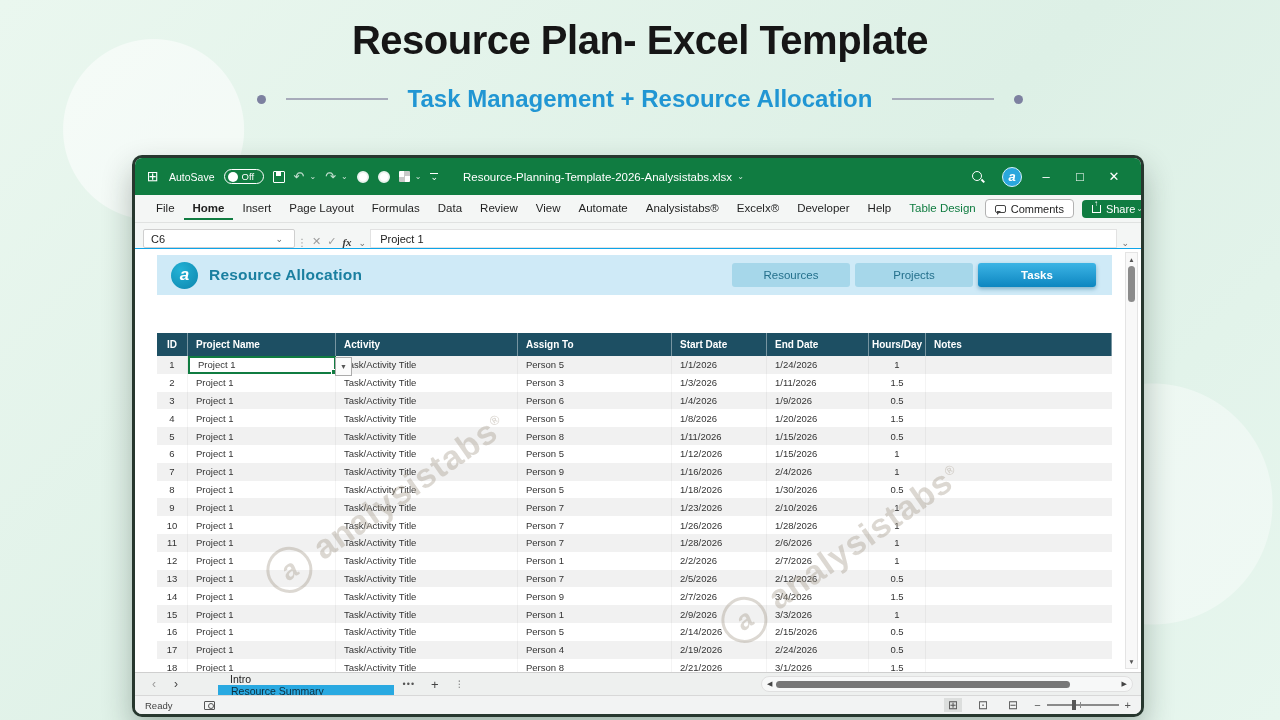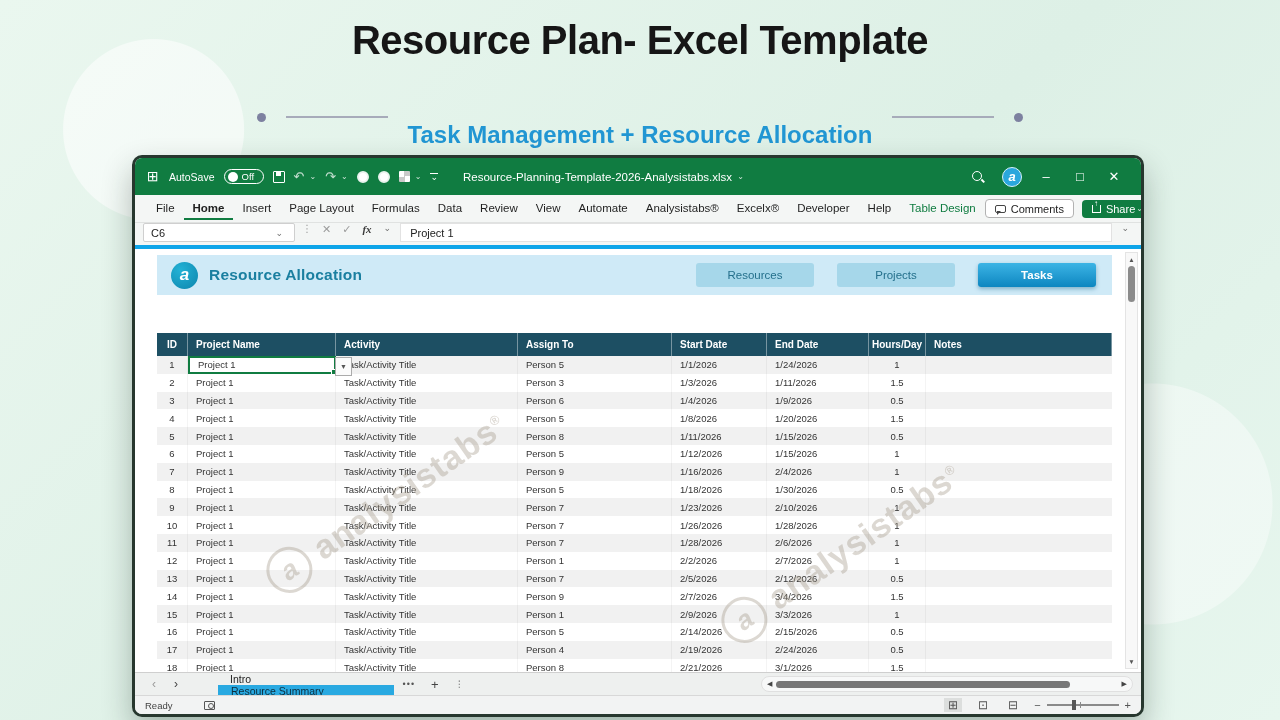--- a/index.html
+++ b/index.html
@@ -10,21 +10,21 @@
       radial-gradient(circle at 12% 18%, rgba(255,255,255,.55) 0 90px, rgba(255,255,255,0) 91px),
       radial-gradient(circle at 90% 70%, rgba(255,255,255,.4) 0 120px, rgba(255,255,255,0) 121px),
       linear-gradient(135deg,#eaf7ef 0%, #ddf0e6 55%, #e7f6ee 100%);
     overflow:hidden; position:relative;
   }
   .hero-title { text-align:center; padding-top:18px; font-size:40px; font-weight:bold;
     letter-spacing:-.5px; color:#161616; }
   .hero-subrow { margin-top:22px; display:flex; align-items:center; justify-content:center; gap:20px; }
   .dash { width:102px; height:2px; background:#a7abba; }
   .enddot { width:9px; height:9px; border-radius:50%; background:#7d81a0; }
-  .hero-subtitle { font-size:24px; font-weight:bold; color:#2196d3;margin-top:36px; }
+  .hero-subtitle { font-size:24px; font-weight:bold; color:#2196d3; }
 
   
   .xlwin { position:absolute; left:132px; top:155px; width:1012px; height:562px;
     border:3px solid #27372e; border-radius:10px; background:#fff; overflow:hidden;
     box-shadow:0 14px 30px rgba(20,40,30,.3); display:flex; flex-direction:column; }
 
   
   .tbar { height:37px; background:#107c41; display:flex; align-items:center; gap:9px;
     padding:0 10px; color:#fff; flex:0 0 auto; }
   .xl-appicon { width:15px; height:15px; font-size:14px; line-height:15px; text-align:center; }
@@ -64,40 +64,40 @@
     border-radius:4px; padding:2.5px 9px; font-size:11px; color:#222; }
   .bubble { width:11px; height:8px; border:1.3px solid #444; border-radius:2px; position:relative; }
   .bubble::after { content:""; position:absolute; left:1px; bottom:-3.4px; border:2px solid transparent;
     border-top-color:#444; border-left-color:#444; width:0; height:0; }
   .share-btn { display:flex; align-items:center; gap:5px; background:#107c41; color:#fff;
     border-radius:4px; padding:3px 10px; font-size:11px; }
   .share-ico { position:relative; width:9px; height:8px; border:1.3px solid #fff; border-top:none; }
   .share-ico::after { content:"↑"; position:absolute; left:1px; top:-6px; font-size:8px; }
 
   
-  .fbar { height:26px; background:#f4f6f5; border-bottom:4px solid #0ea5e9; display:flex;
-    align-items:flex-start; gap:5px; padding:0 8px; flex:0 0 auto; }
+  .fbar { height:26px; background:#f4f6f5; border-bottom:1px solid #0ea5e9; display:flex;
+    align-items:flex-end; padding:0 8px; flex:0 0 auto; }
   .namebox { width:152px; height:19px; background:#fff; border:1px solid #cfcfcf; border-radius:2px;
     display:flex; align-items:center; justify-content:space-between; padding:0 7px; font-size:11px; color:#222; }
   .vdots { color:#9a9a9a; font-size:10px; padding:0 2px; }
   .fbtn { color:#9b9b9b; font-size:11px; padding:0 3px; }
   .fx { font-family:"Liberation Serif", serif; font-style:italic; font-weight:bold; color:#3c3c3c; }
   .finput { flex:1; height:19px; background:#fff; border:1px solid #e2e2e2; display:flex;
     align-items:center; padding:0 9px; font-size:11px; color:#222; }
   .fchev { color:#707070; font-size:9px; padding:0 4px; }
 
   
   .sheet { position:relative; flex:1; background:#fff; overflow:hidden; padding:6px 0 0 22px; }
   .banner { width:955px; height:40px; background:#cfeaf7; display:flex; align-items:center;
     gap:11px; padding:0 14px; }
   .brand { width:27px; height:27px; border-radius:50%;
     background:radial-gradient(circle at 35% 30%, #23b2d6, #0d86ad); color:#fff; font-style:italic;
     font-weight:bold; font-size:17px; display:flex; align-items:center; justify-content:center; }
   .banner-title { font-size:15.5px; font-weight:bold; color:#1a7fa0; letter-spacing:.2px; }
-  .banner-btns { margin-left:auto; display:flex; gap:23px; padding-right:2px; }
+  .banner-btns { margin-left:auto; display:flex; gap:5px; padding-right:2px; }
   .pillbtn { width:118px; height:24px; border-radius:3px; display:flex; align-items:center;
     justify-content:center; font-size:11.5px; background:#a6d7ea; color:#24708c; }
   .pillbtn.active { background:linear-gradient(#3cb4e5,#0d86c0); color:#fff; font-weight:bold;
     box-shadow:0 2px 4px rgba(10,90,130,.4); }
   .gap38 { height:38px; }
 
   .xtable { width:955px; position:relative; z-index:2; }
   .thead { display:flex; height:23px; background:#1d4f63; color:#fff; font-weight:bold;
     font-size:10px; align-items:center; }
   .thead .tcell { border-right:1px solid rgba(255,255,255,.4); height:100%; display:flex; align-items:center; }

